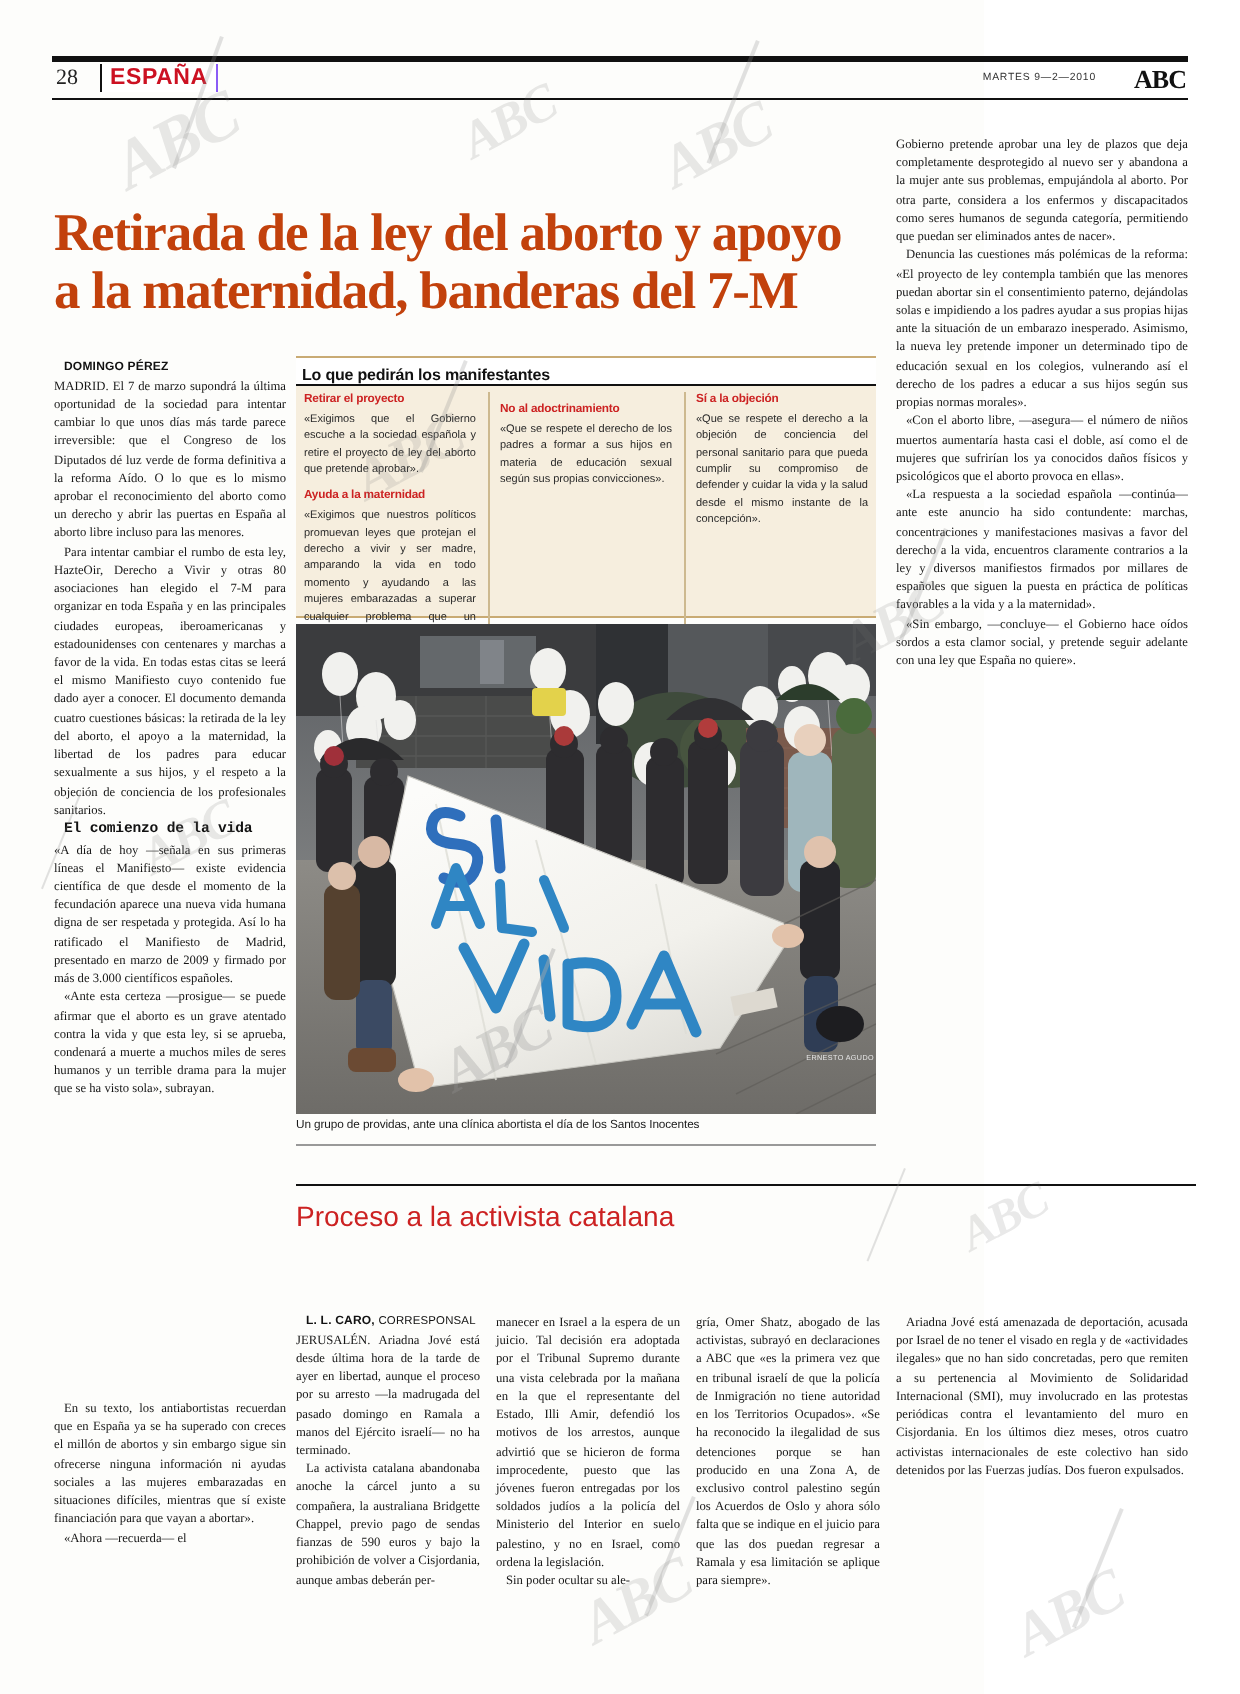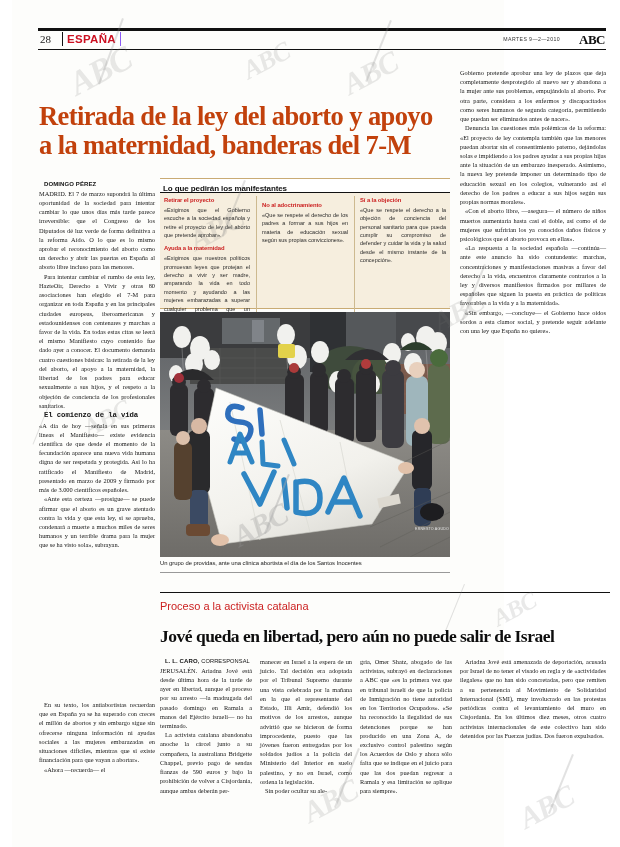--- a/index.html
+++ b/index.html
@@ -12,21 +12,21 @@
     height: 847px;
     position: relative;
     overflow: hidden;
     font-family: "Liberation Serif", serif;
     color: #1a1a1a;
   }
 
   
   .page {
     position: absolute;
-    left: 12px; top: 0;
+    left: 0; top: 0;
     width: 492px; height: 847px;
     background: #fdfdfb;
   }
 
   
   .masthead {
     position: absolute;
     left: 26px; top: 28px;
     width: 568px;
     height: 22px;
@@ -243,21 +243,21 @@
     background: #999;
   }
 
   
   .kicker2 {
     position: absolute;
     left: 148px; top: 600px;
     width: 290px;
     color: #cc2222;
     font-family: "Liberation Sans", sans-serif;
-    font-size: 11px;
+    font-size: 14px;
   }
   .headline2 {
     position: absolute;
     left: 148px; top: 612px;
     width: 450px;
     font-family: "Liberation Serif", serif;
     font-weight: bold;
     font-size: 17.5px;
     line-height: 1.1;
     letter-spacing: -0.5px;
@@ -518,21 +518,20 @@
   <div class="col" style="left:448px; top:68px; width:146px; height:516px;">
     <p class="noindent">Gobierno pretende aprobar una ley de plazos que deja completamente desprotegido al nuevo ser y abandona a la mujer ante sus problemas, empujándola al aborto. Por otra parte, considera a los enfermos y discapacitados como seres humanos de segunda categoría, permitiendo que puedan ser eliminados antes de nacer».</p>
     <p>Denuncia las cuestiones más polémicas de la reforma: «El proyecto de ley contempla también que las menores puedan abortar sin el consentimiento paterno, dejándolas solas e impidiendo a los padres ayudar a sus propias hijas ante la situación de un embarazo inesperado. Asimismo, la nueva ley pretende imponer un determinado tipo de educación sexual en los colegios, vulnerando así el derecho de los padres a educar a sus hijos según sus propias normas morales».</p>
     <p>«Con el aborto libre, —asegura— el número de niños muertos aumentaría hasta casi el doble, así como el de mujeres que sufrirían los ya conocidos daños físicos y psicológicos que el aborto provoca en ellas».</p>
     <p>«La respuesta a la sociedad española —continúa— ante este anuncio ha sido contundente: marchas, concentraciones y manifestaciones masivas a favor del derecho a la vida, encuentros claramente contrarios a la ley y diversos manifiestos firmados por millares de españoles que siguen la puesta en práctica de políticas favorables a la vida y a la maternidad».</p>
     <p>«Sin embargo, —concluye— el Gobierno hace oídos sordos a esta clamor social, y pretende seguir adelante con una ley que España no quiere».</p>
   </div>
 
   <div class="rule-above-2"></div>
   <div class="kicker2">Proceso a la activista catalana</div>
-  <h2 class="headline2">Jové queda en libertad, pero aún no puede salir de Israel</h2>
 
   <div class="col" style="left:148px; top:657px; width:92px; height:180px;">
     <p class="byline"><span>L. L. CARO,</span> <span class="role">CORRESPONSAL</span></p>
     <p class="noindent">JERUSALÉN. Ariadna Jové está desde última hora de la tarde de ayer en libertad, aunque el proceso por su arresto —la madrugada del pasado domingo en Ramala a manos del Ejército israelí— no ha terminado.</p>
     <p>La activista catalana abandonaba anoche la cárcel junto a su compañera, la australiana Bridgette Chappel, previo pago de sendas fianzas de 590 euros y bajo la prohibición de volver a Cisjordania, aunque ambas deberán per-</p>
   </div>
 
   <div class="col" style="left:248px; top:657px; width:92px; height:180px;">
     <p class="noindent">manecer en Israel a la espera de un juicio. Tal decisión era adoptada por el Tribunal Supremo durante una vista celebrada por la mañana en la que el representante del Estado, Illi Amir, defendió los motivos de los arrestos, aunque advirtió que se hicieron de forma improcedente, puesto que las jóvenes fueron entregadas por los soldados judíos a la policía del Ministerio del Interior en suelo palestino, y no en Israel, como ordena la legislación.</p>
     <p>Sin poder ocultar su ale-</p>

